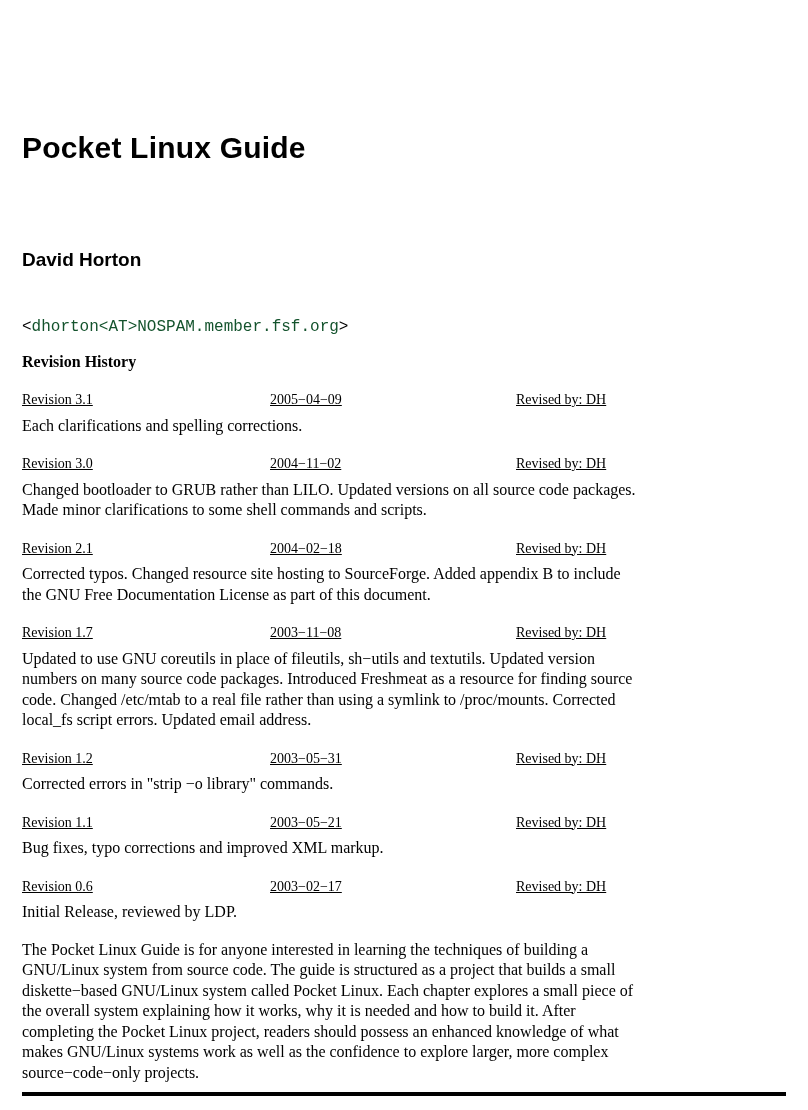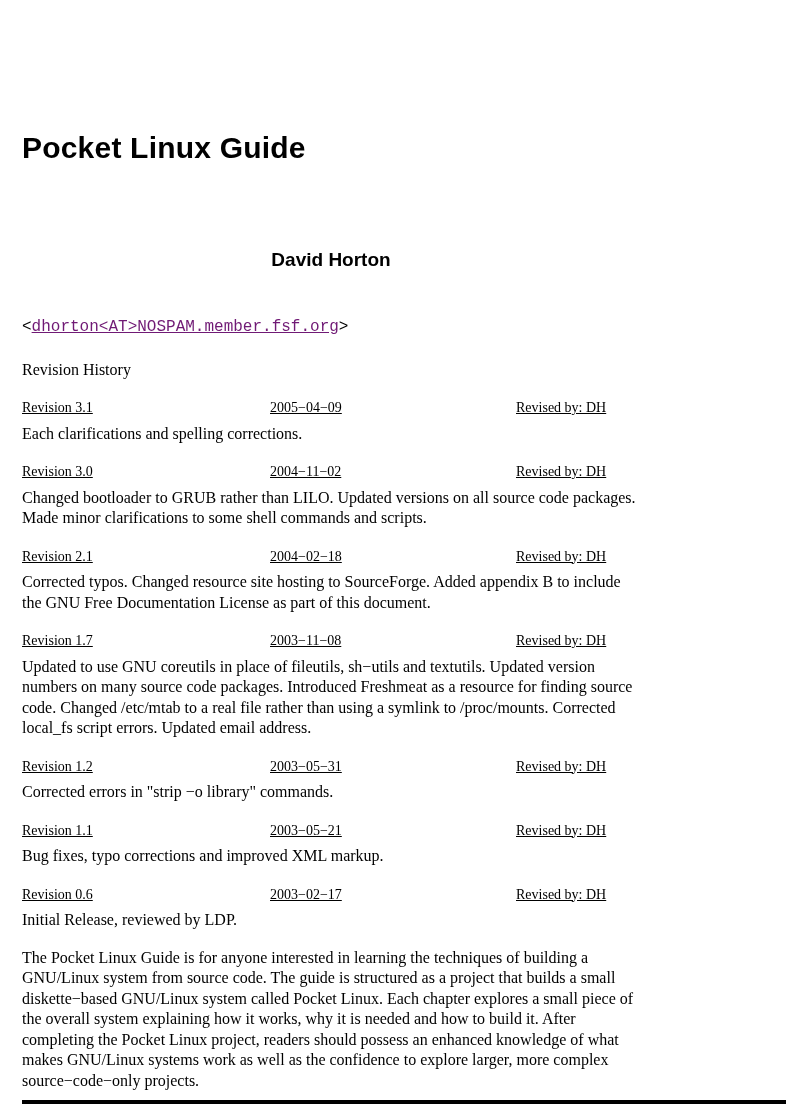--- a/index.html
+++ b/index.html
@@ -23,38 +23,36 @@
     font-size: 30px;
     line-height: 34px;
     letter-spacing: 0.2px;
   }
   .author {
     font-family: "Liberation Sans", sans-serif;
     font-weight: bold;
     font-size: 19px;
     line-height: 22px;
     margin-top: 84px;
-    text-align: center;
   }
   .email-line {
     margin-top: 46px;
     font-family: "Liberation Mono", monospace;
     font-size: 16px;
     line-height: 20px;
   }
   .email-link {
-    color: #701a75;
-    text-decoration: underline;
+    color: #14532d;
     cursor: pointer;
   }
   .rev-heading {
-    font-weight: normal;
+    font-weight: bold;
     font-size: 16px;
     line-height: 20px;
-    margin-top: 23px;
+    margin-top: 15px;
   }
   .rev-row {
     display: grid;
     grid-template-columns: 248px 246px 1fr;
     font-size: 14px;
     line-height: 20.5px;
     margin-top: 18px;
     text-decoration: underline;
   }
   .rev-desc {

